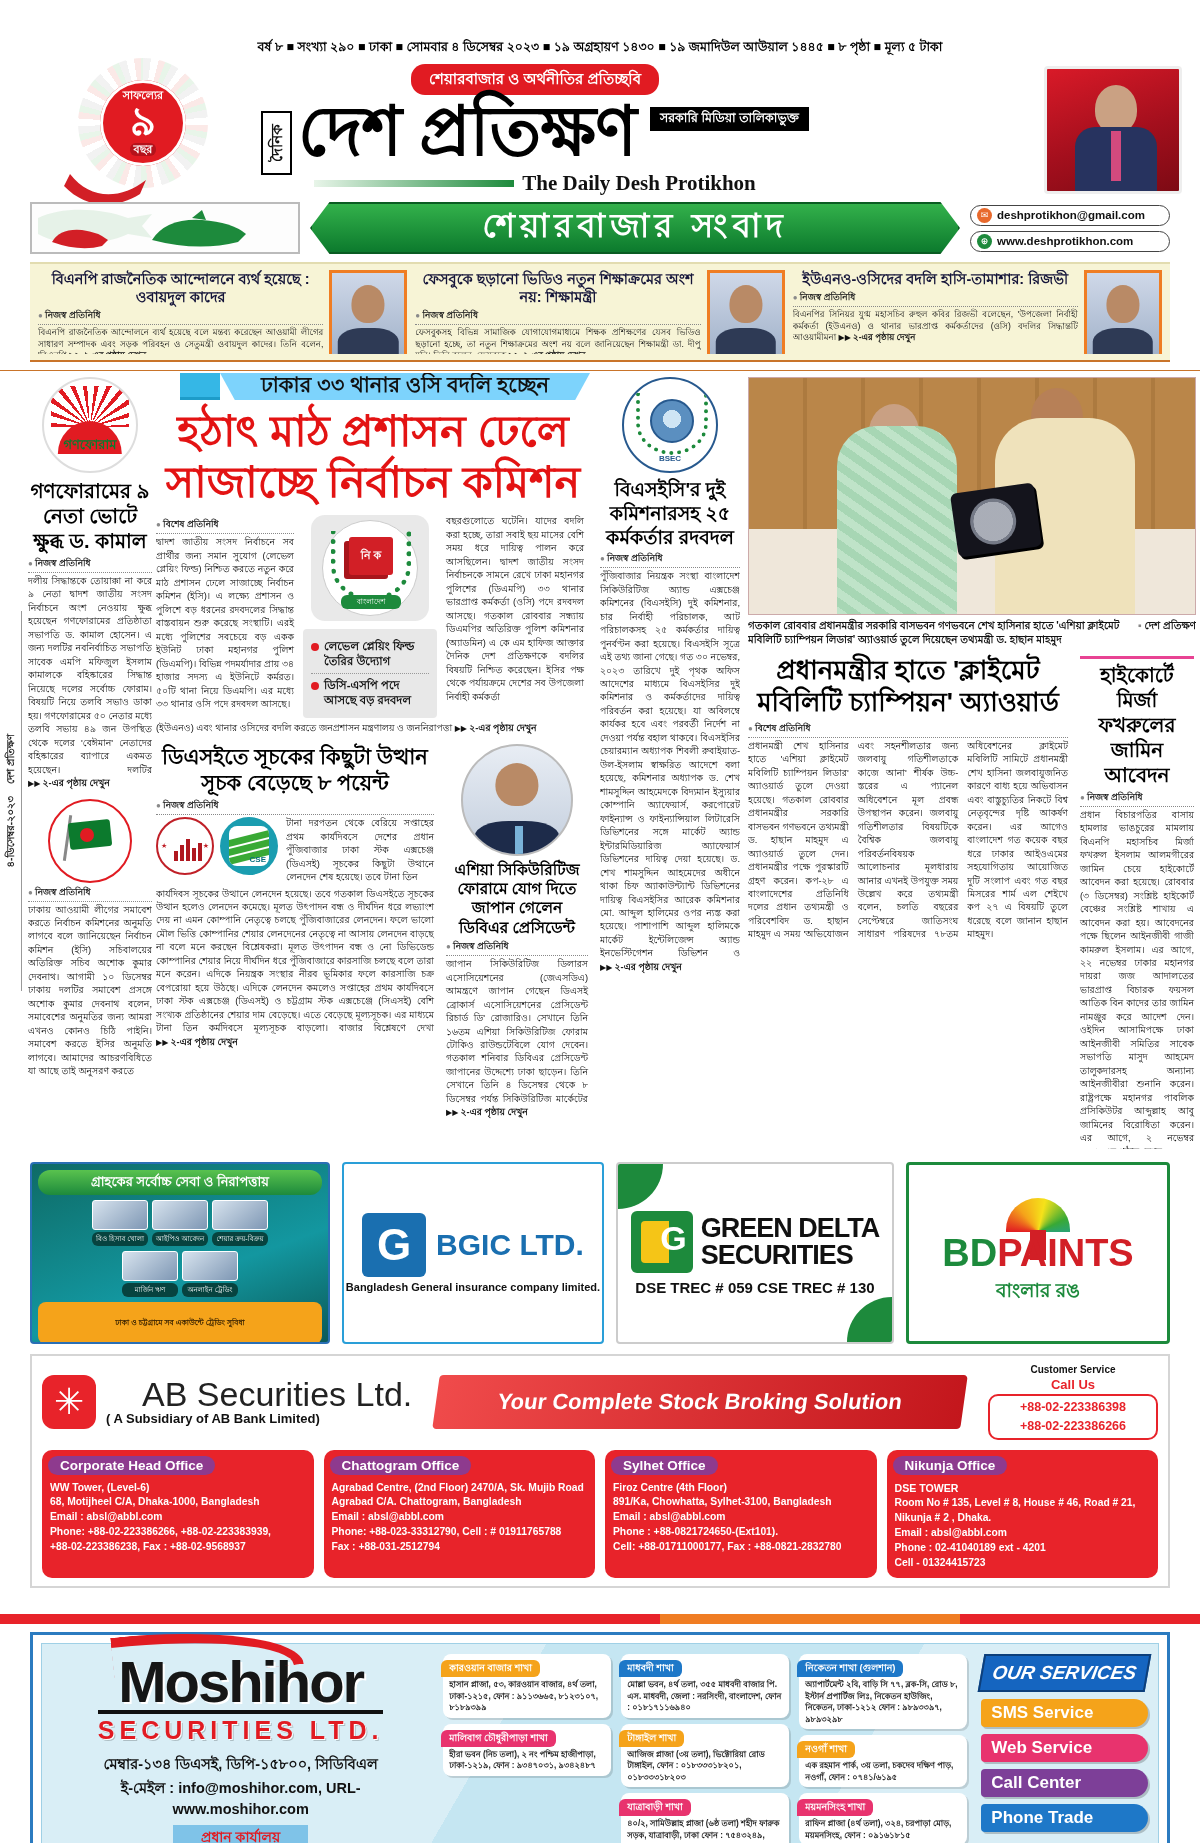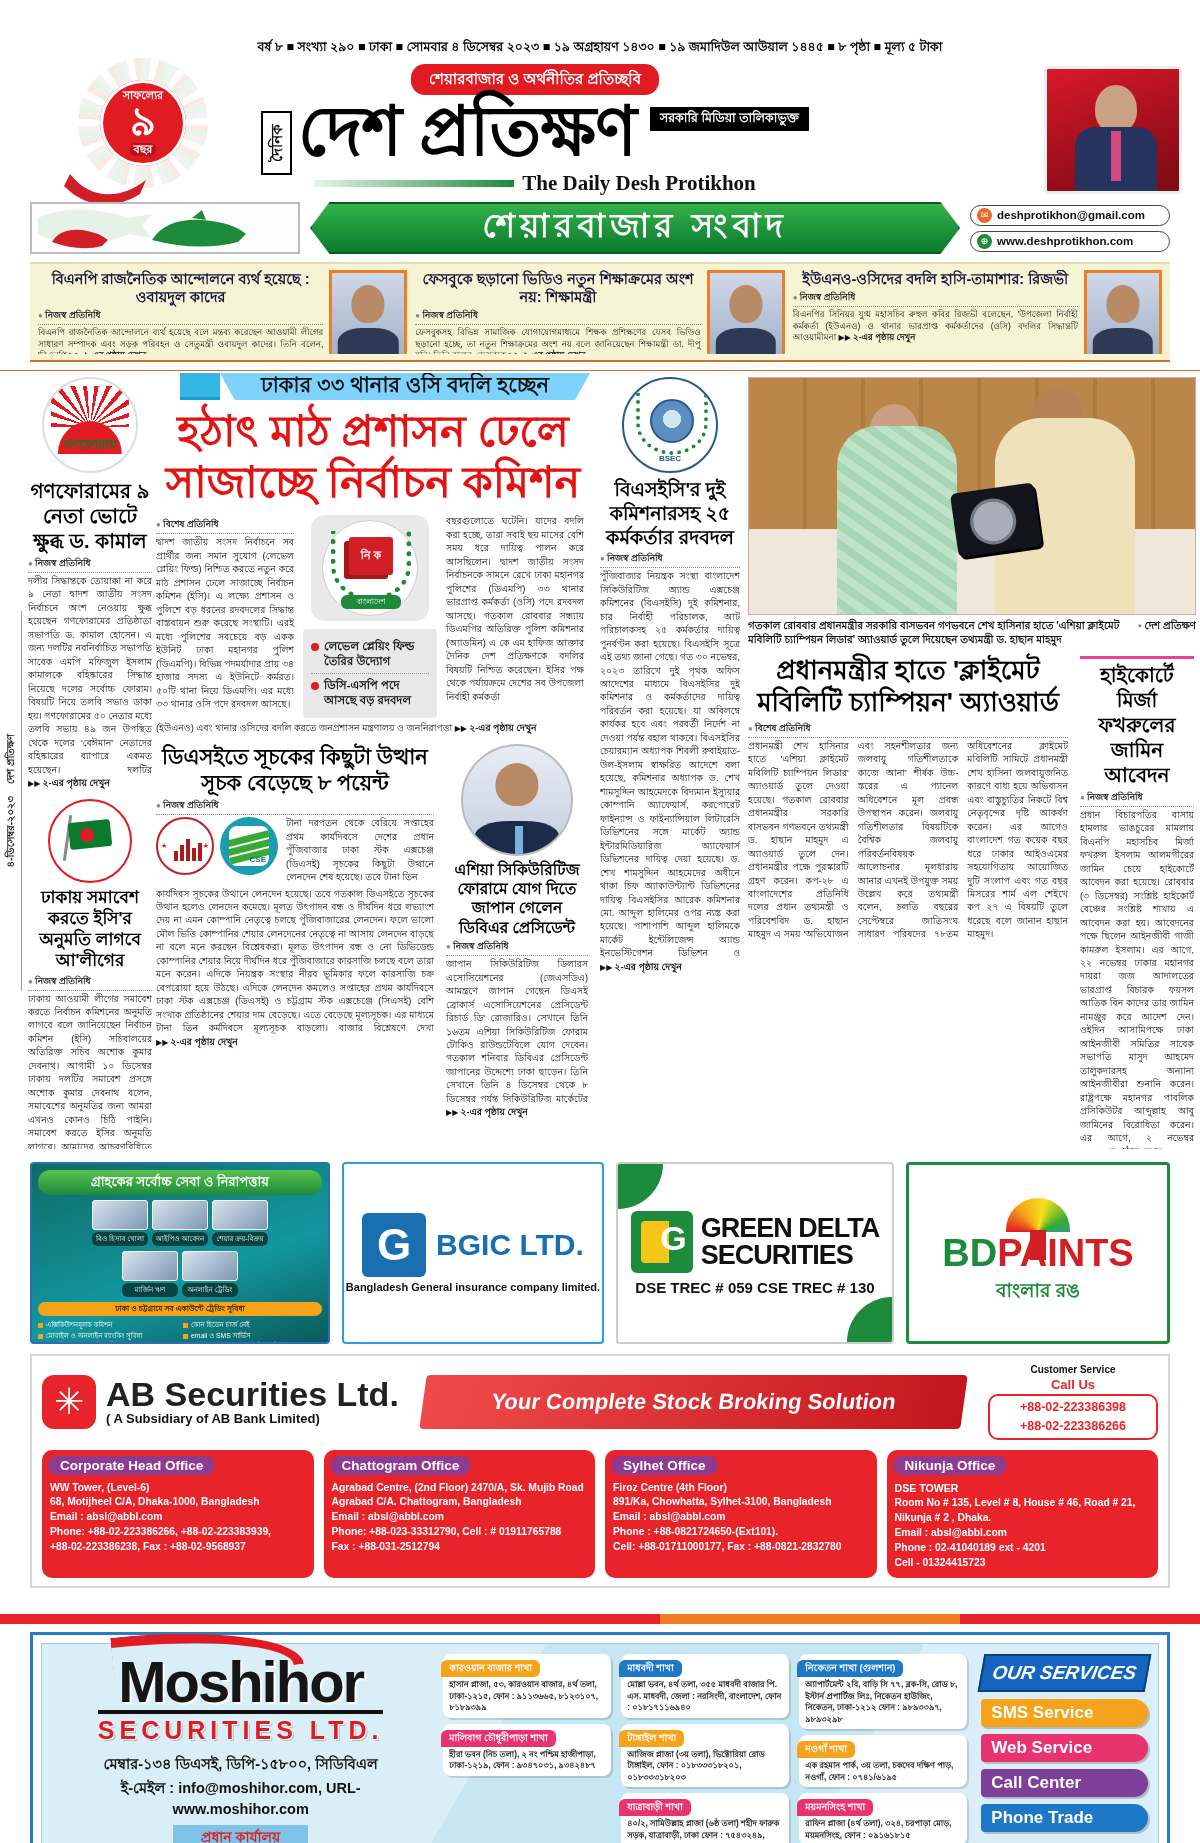--- a/index.html
+++ b/index.html
@@ -140,21 +140,21 @@
 
   
   .ads-row { display:flex; gap:12px; margin:10px 30px 0; height:182px; }
   .ad { border-radius:4px; overflow:hidden; position:relative; }
   .ad-bdbl { width:300px; background:linear-gradient(160deg,#0e6b66,#1397a0 60%,#0b5a58); border:2px solid #2a6fb5; padding:6px; color:#fff; }
   .bdbl-h { background:linear-gradient(180deg,#59c24e,#1d8a3c); border-radius:12px; text-align:center; font-size:13px; font-weight:bold; padding:2px 0; }
   .bdbl-tiles { display:flex; gap:4px; justify-content:center; margin-top:5px; }
   .bdbl-tile { width:56px; }
   .bdbl-img { height:30px; background:linear-gradient(140deg,#d7e3ee,#7e97b4); border:1px solid #fff; border-radius:3px; }
   .bdbl-lab { font-size:7px; text-align:center; background:#07433f; border-radius:6px; margin-top:2px; padding:1px 0; }
-  .bdbl-strip { background:#f5a31a; color:#3b2400; font-size:7.5px; font-weight:bold; text-align:center; border-radius:8px; margin-top:5px; padding:1px 0; }
+  .bdbl-strip { background:#f5a31a; color:#3b2400; font-size:7.5px; font-weight:bold; text-align:center; border-radius:8px; margin-top:5px; padding:15px 0; }
   .bdbl-cols { display:flex; gap:6px; margin-top:4px; }
   .bdbl-cols ul { list-style:none; flex:1; }
   .bdbl-cols li { font-size:6.8px; line-height:1.55; position:relative; padding-left:8px; }
   .bdbl-cols li::before { content:""; position:absolute; left:0; top:3px; width:5px; height:5px; background:#f5a31a; }
   .ad-bgic { width:262px; background:#fff; border:2px solid #2a9fd8; display:flex; flex-direction:column; align-items:center; justify-content:center; gap:4px; }
   .bgic-row { display:flex; align-items:center; gap:10px; }
   .bgic-logo { width:64px; height:64px; background:#1a6fb0; border-radius:6px; color:#fff; font-size:44px; font-weight:900; display:flex; align-items:center; justify-content:center; }
   .bgic-name { color:#1a6fb0; font-size:30px; font-weight:900; }
   .bgic-sub { font-size:11px; font-weight:bold; color:#111; }
   .ad-gds { width:278px; background:#fff; border:2px solid #ccc; display:flex; flex-direction:column; align-items:center; justify-content:center; }
@@ -172,21 +172,21 @@
   .bdp-stem { width:16px; height:30px; background:#d21f26; margin-top:-2px; }
   .bdp-name { font-size:38px; font-weight:900; line-height:1; margin-top:-26px; }
   .bdp-bd { color:#1d8a3c; } .bdp-paints { color:#d21f26; }
   .bdp-sub { color:#1d8a3c; font-size:19px; font-weight:bold; margin-top:4px; }
 
   
   .absl { margin:10px 30px 0; border:2px solid #d5d5d5; padding:8px 10px; }
   .absl-top { display:flex; align-items:center; }
   .absl-logo { width:54px; height:54px; background:#e8232a; border-radius:12px; color:#fff; font-size:36px; display:flex; align-items:center; justify-content:center; }
   .absl-nameblock { margin-left:10px; }
-  .absl-name { font-size:34px; font-weight:bold; color:#222; line-height:1; }
+  .absl-name { font-size:34px; font-weight:normal; color:#222; line-height:1;margin-left:36px; }
   .absl-sub { font-size:13px; font-weight:bold; }
   .absl-slogan { flex:1; margin:0 24px; background:linear-gradient(100deg,#f04b4b,#c3161c); color:#fff; font-size:22px; font-weight:900;
     text-align:center; padding:14px 6px; transform:skewX(-8deg); border-radius:4px; }
   .absl-cs { width:170px; text-align:center; }
   .cs-t { font-size:10px; font-weight:900; }
   .cs-call { color:#e8232a; font-weight:900; font-size:13px; margin:2px 0; }
   .cs-box { border:2px solid #e8232a; border-radius:10px; padding:2px 4px; color:#e8232a; font-weight:900; font-size:12.5px; line-height:1.5; }
   .offices { display:flex; gap:10px; margin-top:10px; }
   .office { flex:1; background:#e8232a; border-radius:10px; color:#fff; padding:6px 8px 8px; position:relative; }
   .office-t { display:inline-block; background:#8e3a8e; border-radius:12px; padding:2px 12px; font-size:13.5px; font-weight:bold; margin:-2px 0 6px -2px; }
@@ -333,21 +333,20 @@
       <div class="story-h1" style="font-size:20px; margin-top:6px;">গণফোরামের ৯ নেতা ভোটে ক্ষুব্ধ ড. কামাল</div>
       <div class="byline">নিজস্ব প্রতিনিধি</div>
       <div class="dotted"></div>
       <div class="body-t"><span>দলীয় সিদ্ধান্তকে তোয়াক্কা না করে ৯ নেতা দ্বাদশ জাতীয় সংসদ নির্বাচনে অংশ নেওয়ায় ক্ষুব্ধ হয়েছেন গণফোরামের প্রতিষ্ঠাতা সভাপতি ড. কামাল হোসেন। এ জন্য দলটির নবনির্বাচিত সভাপতি সাবেক এমপি মফিজুল ইসলাম কামালকে বহিষ্কারের সিদ্ধান্ত নিয়েছে দলের সর্বোচ্চ ফোরাম। বিষয়টি নিয়ে তলবি সভাও ডাকা হয়। গণফোরামের ৫০ নেতার মধ্যে তলবি সভায় ৪৯ জন উপস্থিত থেকে দলের 'বেঈমান' নেতাদের বহিষ্কারের ব্যাপারে একমত হয়েছেন। দলটির</span>
         <span class="more">২-এর পৃষ্ঠায় দেখুন</span></div>
       <div class="logo-circle al-ring" style="width:84px;height:84px;margin-top:8px;">
         <div class="al-pole"></div>
           <div class="al-flag"></div>
           <div class="al-dot"></div>
       </div>
-      <div class="story-h1" style="font-size:17px; margin-top:4px;">ঢাকায় সমাবেশ করতে ইসি'র অনুমতি লাগবে আ'লীগের</div>
       <div class="byline">নিজস্ব প্রতিনিধি</div>
       <div class="dotted"></div>
       <div class="body-t"><span>ঢাকায় আওয়ামী লীগের সমাবেশ করতে নির্বাচন কমিশনের অনুমতি লাগবে বলে জানিয়েছেন নির্বাচন কমিশন (ইসি) সচিবালয়ের অতিরিক্ত সচিব অশোক কুমার দেবনাথ। আগামী ১০ ডিসেম্বর ঢাকায় দলটির সমাবেশ প্রসঙ্গে অশোক কুমার দেবনাথ বলেন, সমাবেশের অনুমতির জন্য আমরা এখনও কোনও চিঠি পাইনি। সমাবেশ করতে ইসির অনুমতি লাগবে। আমাদের আচরণবিধিতে যা আছে তাই অনুসরণ করতে</span>
         </div>
     </div>
 
     <div class="abs" style="left:156px; top:2px; width:434px; height:778px;">
       <div class="kicker-row">
         <div class="kicker-cyan"></div>
         <div class="kicker-yel">ঢাকার ৩৩ থানার ওসি বদলি হচ্ছেন</div>

